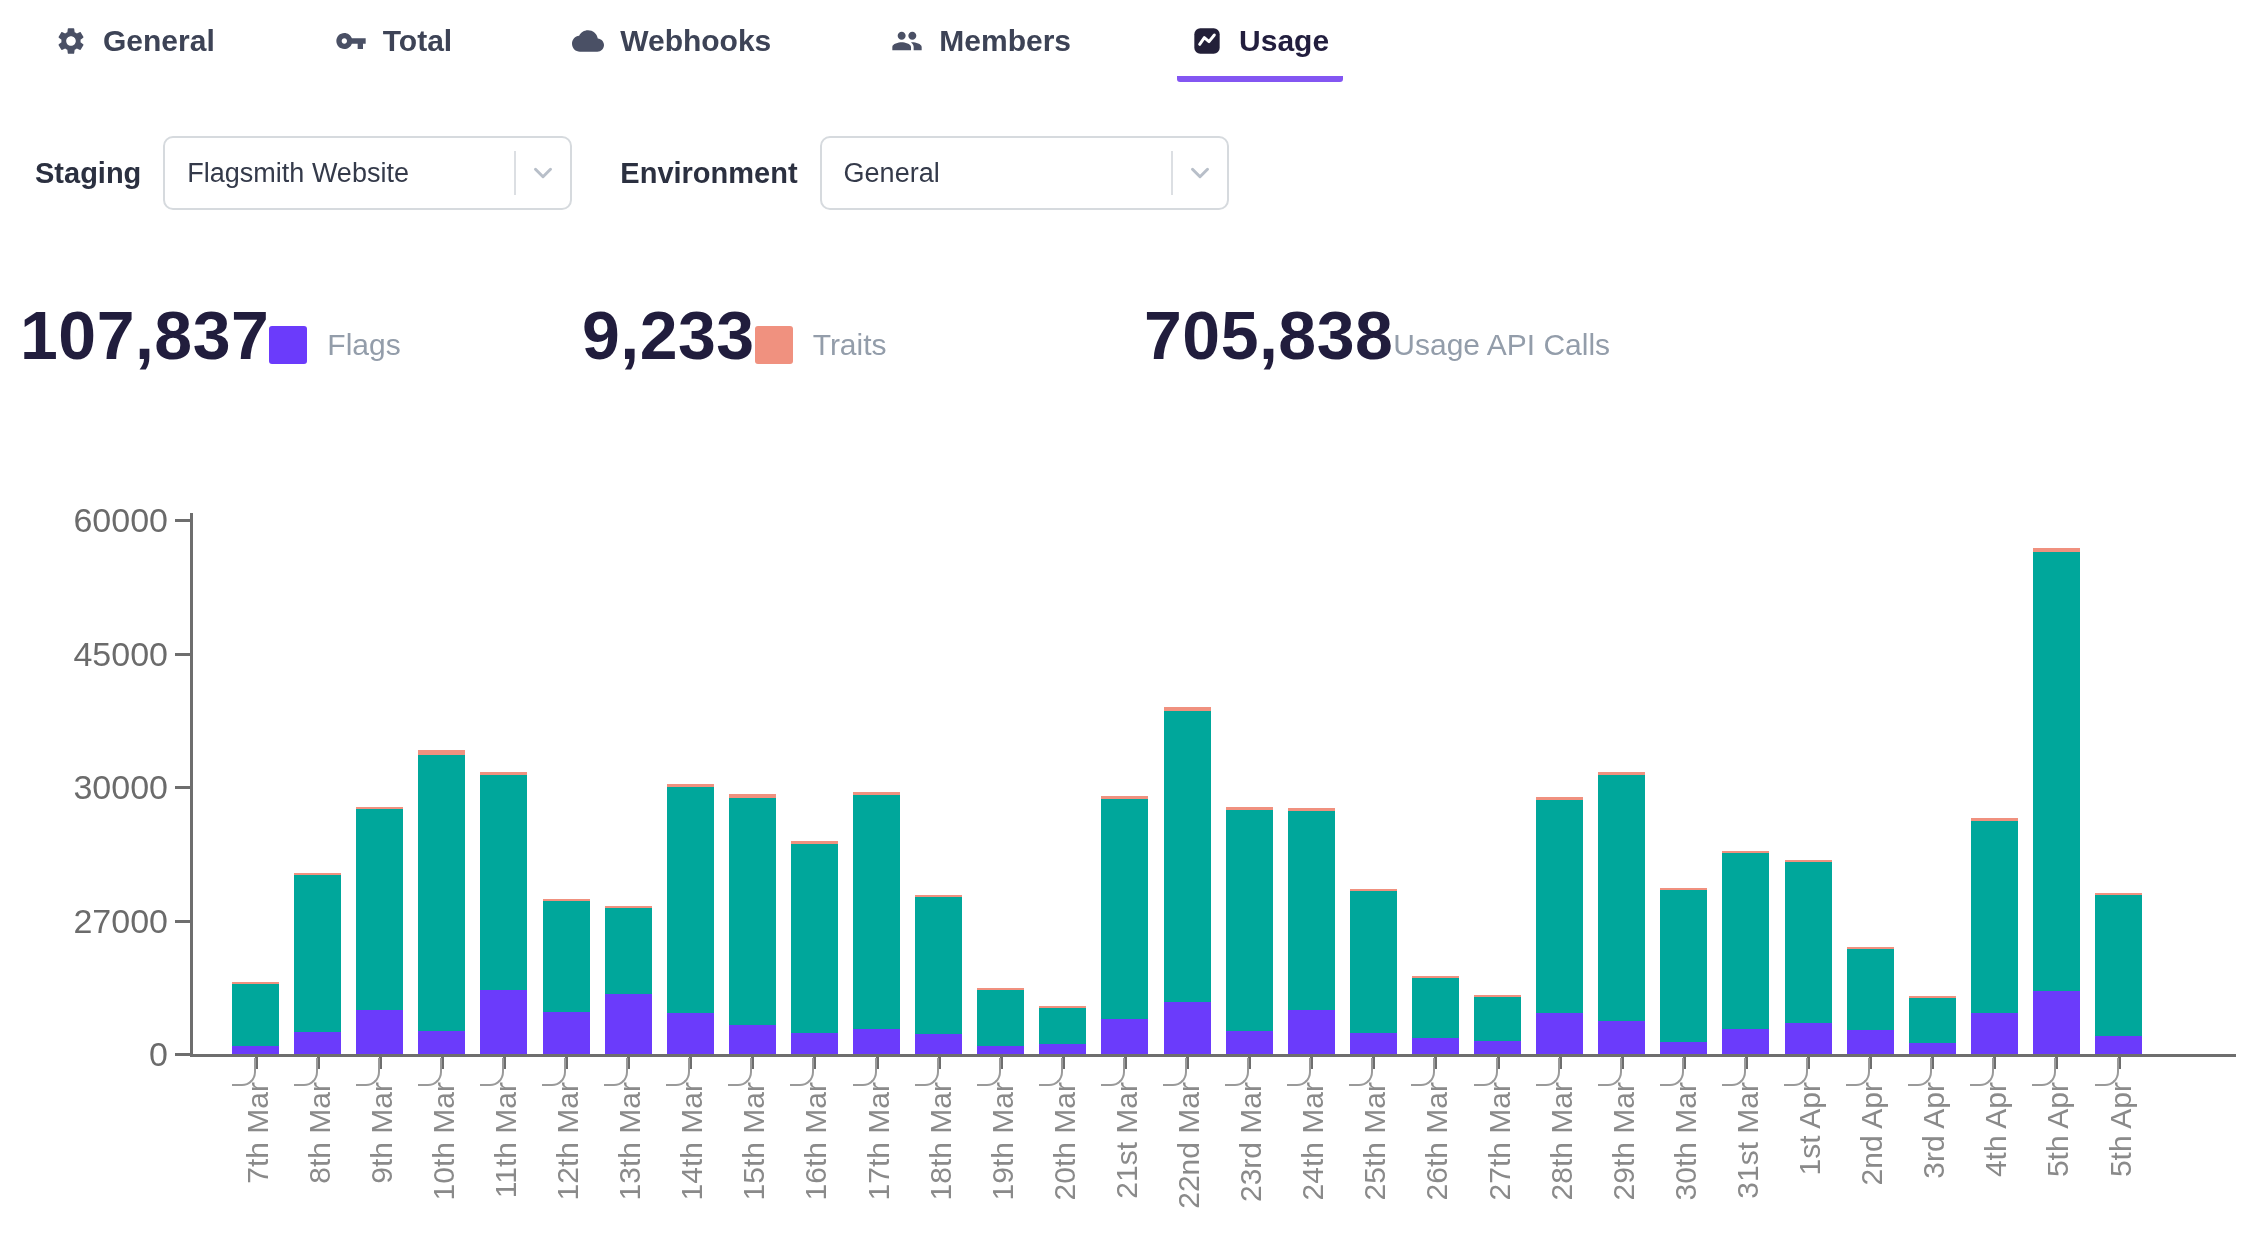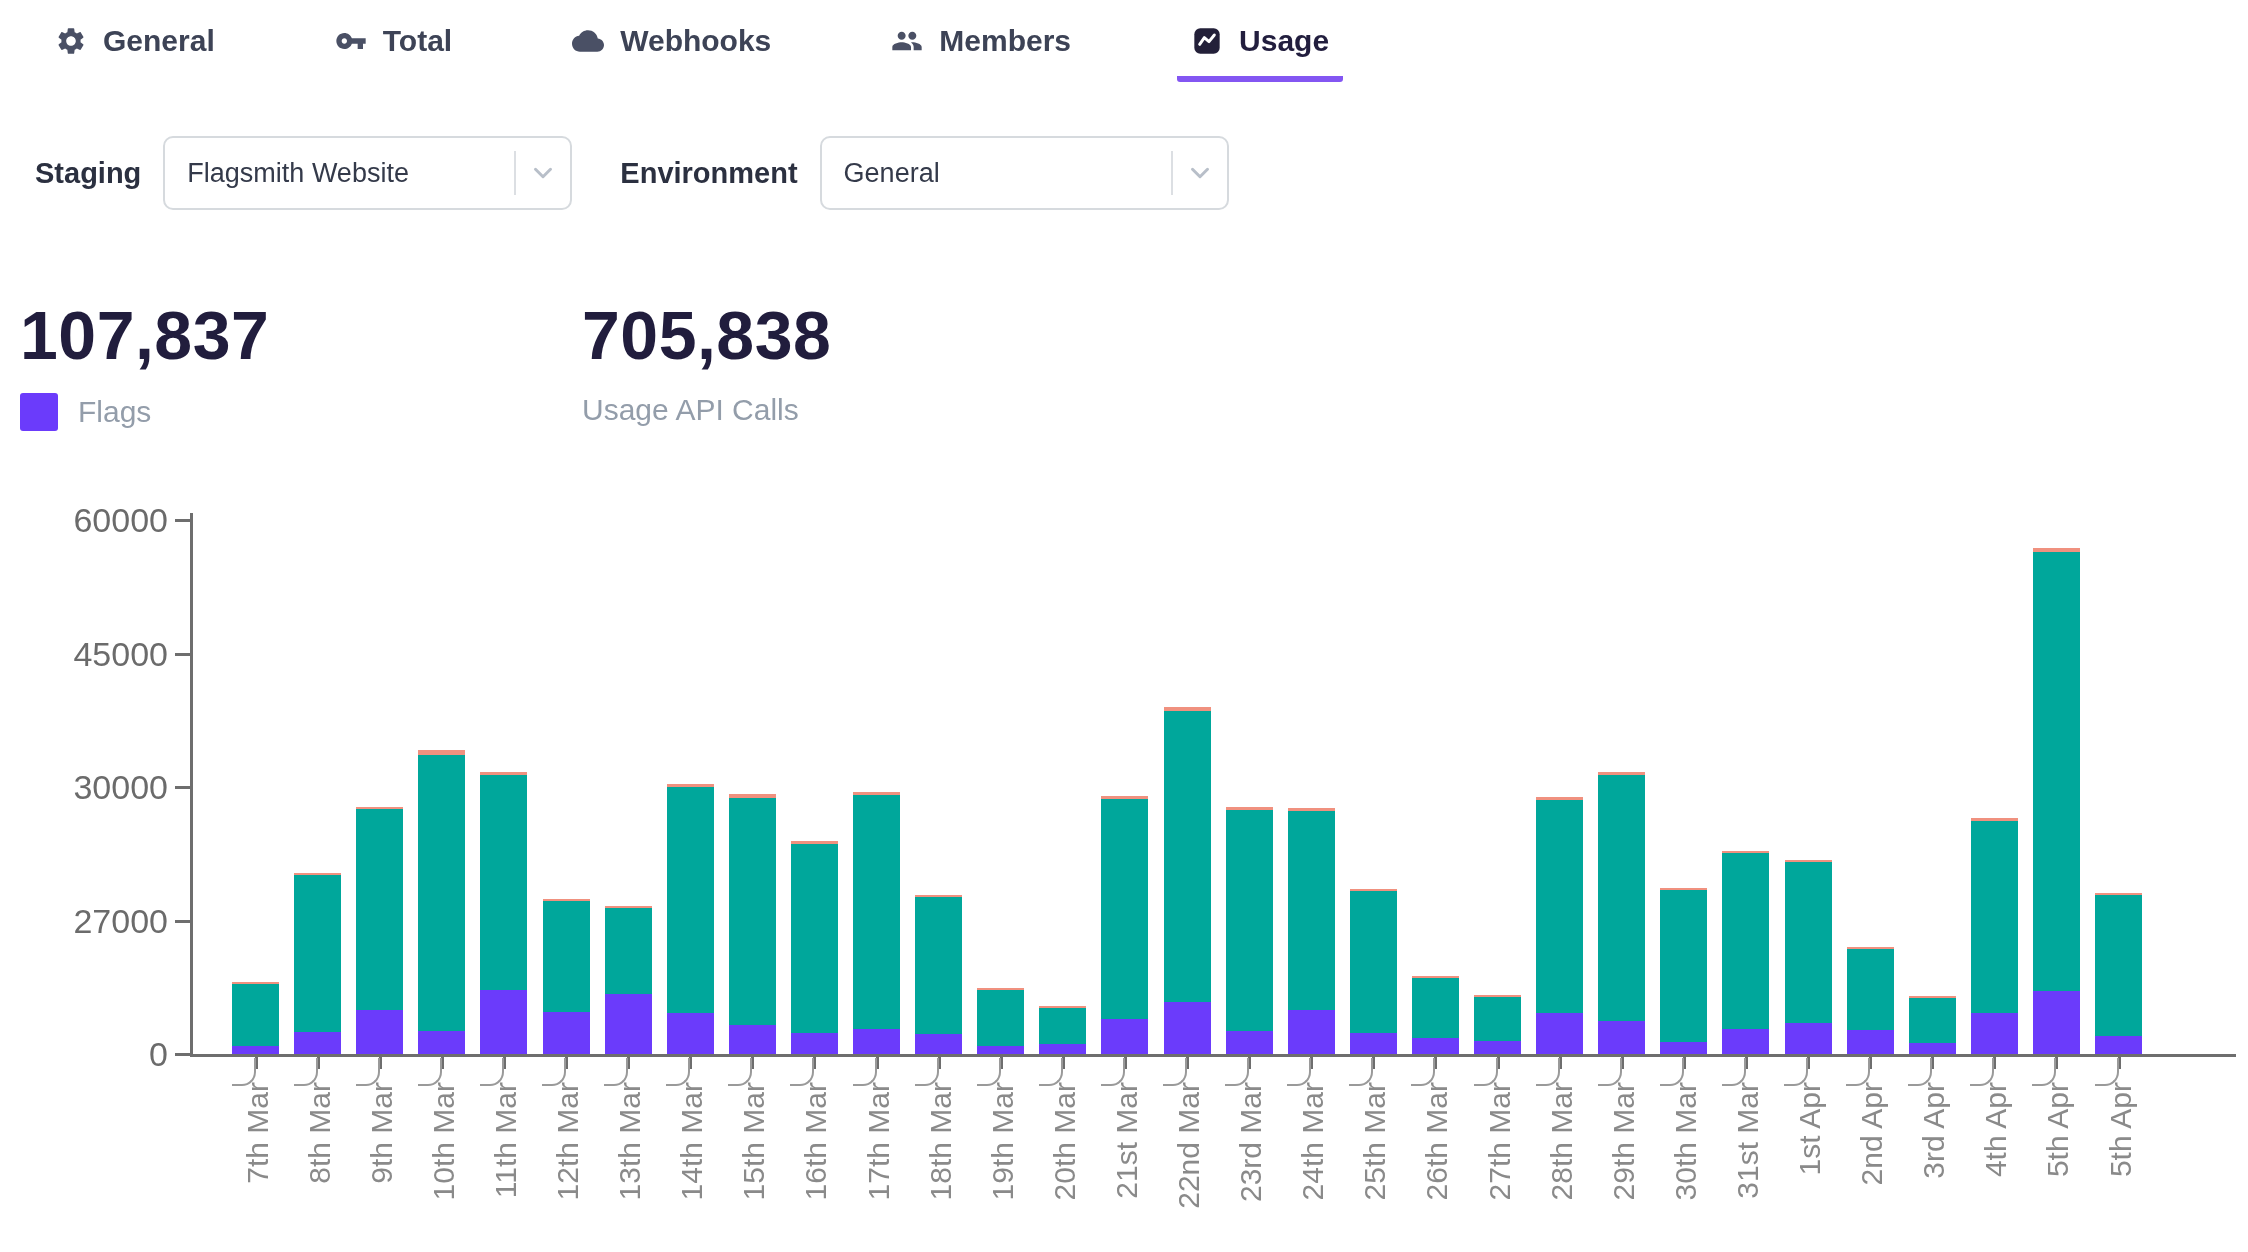--- a/index.html
+++ b/index.html
@@ -28,21 +28,21 @@
     display:flex; align-items:center; background:#fff; cursor:pointer;
   }
   .select .val { flex:1; font-size:27px; color:#343a4a; padding-left:22px; }
   .select .divider { width:2px; height:44px; background:#dcdfe3; }
   .select .chev { width:54px; display:flex; justify-content:center; }
   .select .chev svg { width:30px; height:30px; }
   .ctl-gap { width:48px; }
 
   
   .stats { position:absolute; top:298px; left:20px; width:2228px; display:flex; }
-  .stat { width:562px; display:flex; flex-direction:column; }
+  .stat { width:562px; display:flex; align-items:center; }
   .stat .num { font-size:68px; font-weight:700; color:#211d3d; line-height:1.1; letter-spacing:0.5px; }
   .stat .legend { margin-top:20px; display:flex; align-items:center; gap:20px; }
   .stat .swatch { width:38px; height:38px; border-radius:3px; }
   .stat .lbl { font-size:30px; color:#939daa; }
 
   
   .chart { position:absolute; top:500px; left:0; width:2248px; height:752px; }
   .yaxis-line { position:absolute; left:190px; top:13px; width:3px; height:543px; background:#6e6e6e; }
   .xaxis-line { position:absolute; left:190px; top:554px; width:2046px; height:3px; background:#6e6e6e; }
   .ylabel { position:absolute; width:110px; text-align:right; font-size:34px; color:#6b6b6b; transform:translateY(-50%); }
@@ -131,20 +131,27 @@
 
   <div class="stats">
     <div class="stat">
       <div class="num">107,837</div>
       <div class="legend">
         <span class="swatch" style="background: rgb(107, 59, 251);"></span>
         <span class="lbl">Flags</span>
       </div>
     </div>
     <div class="stat">
+      <div class="num">9,233</div>
+      <div class="legend">
+        <span class="swatch" style="background: rgb(240, 145, 127);"></span>
+        <span class="lbl">Traits</span>
+      </div>
+    </div>
+    <div class="stat">
       <div class="num">705,838</div>
       <div class="legend">
         <span class="lbl">Usage API Calls</span>
       </div>
     </div>
   </div>
 
   <div class="chart">
     <div class="yaxis-line"></div>
     <div class="xaxis-line"></div>

